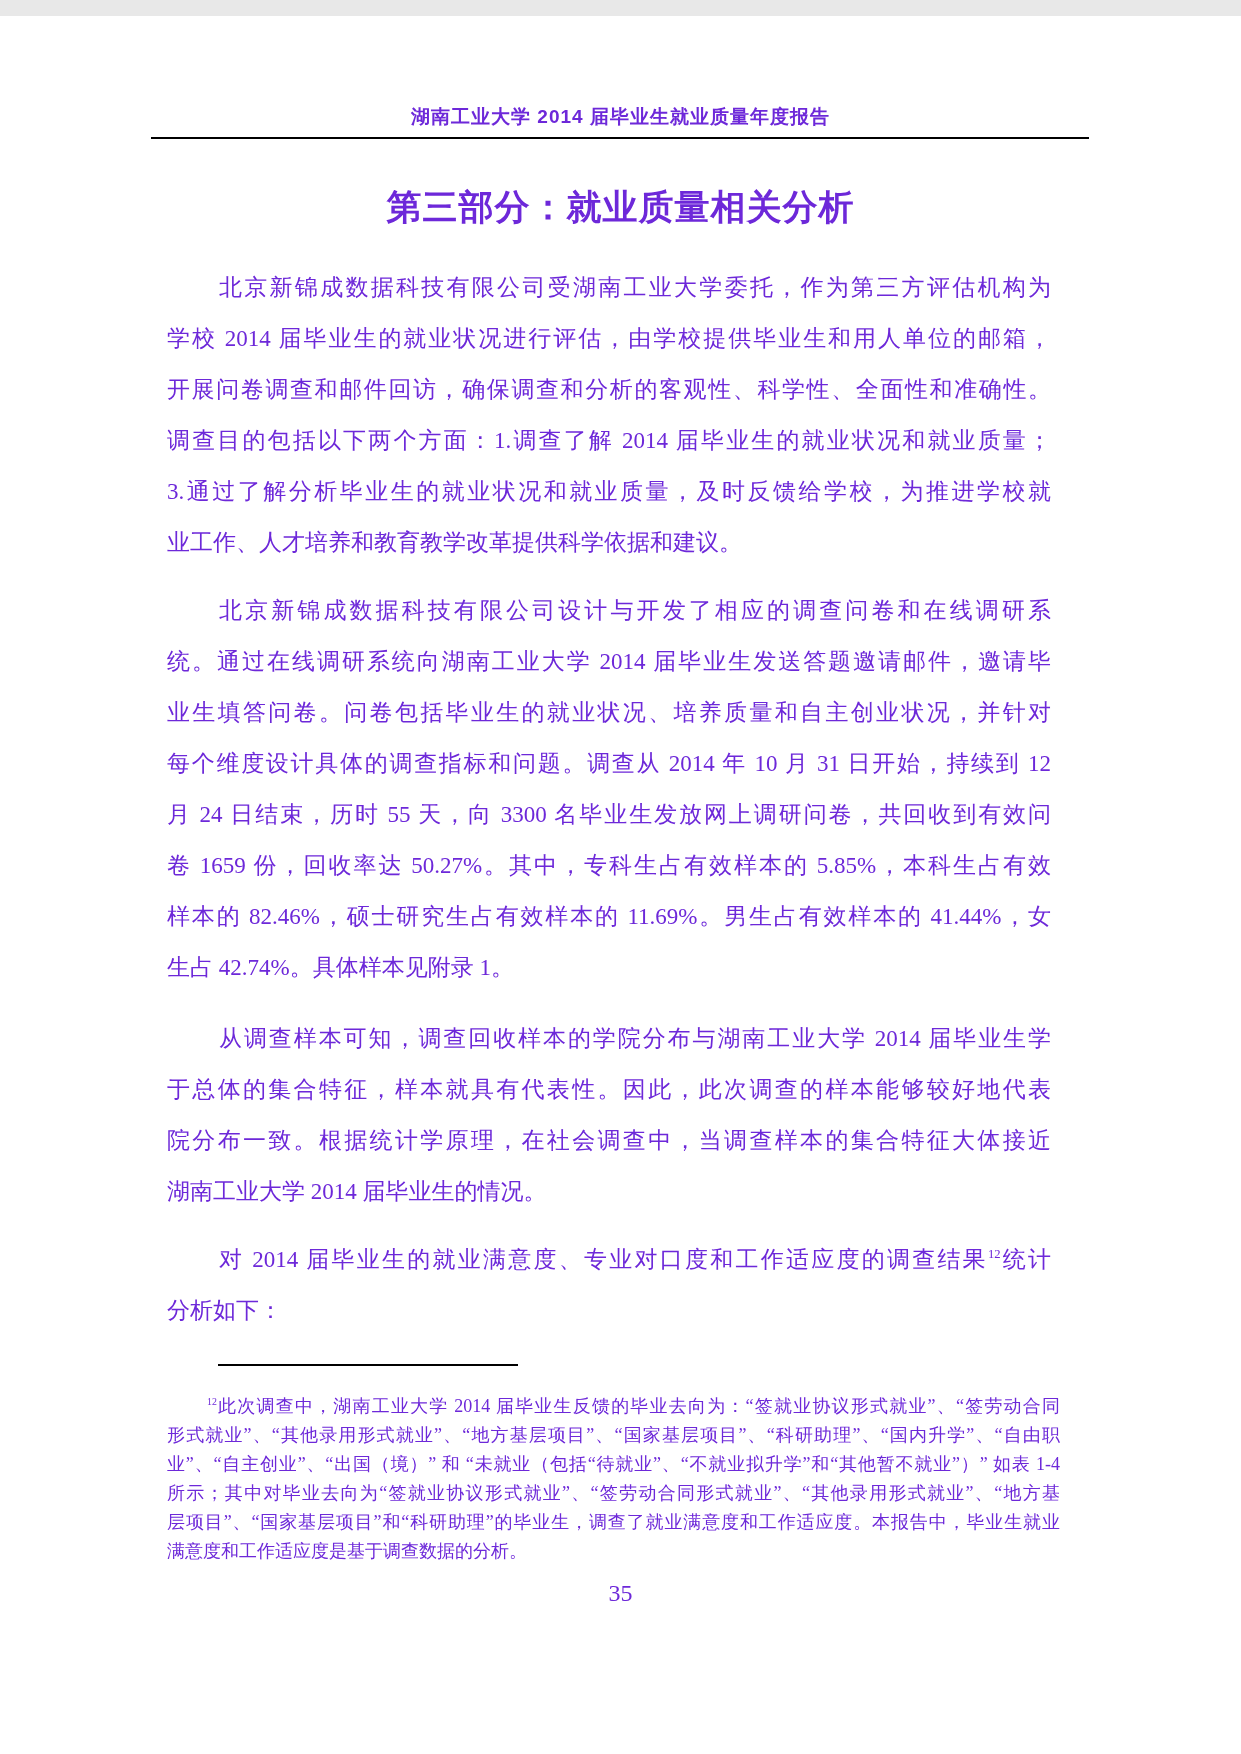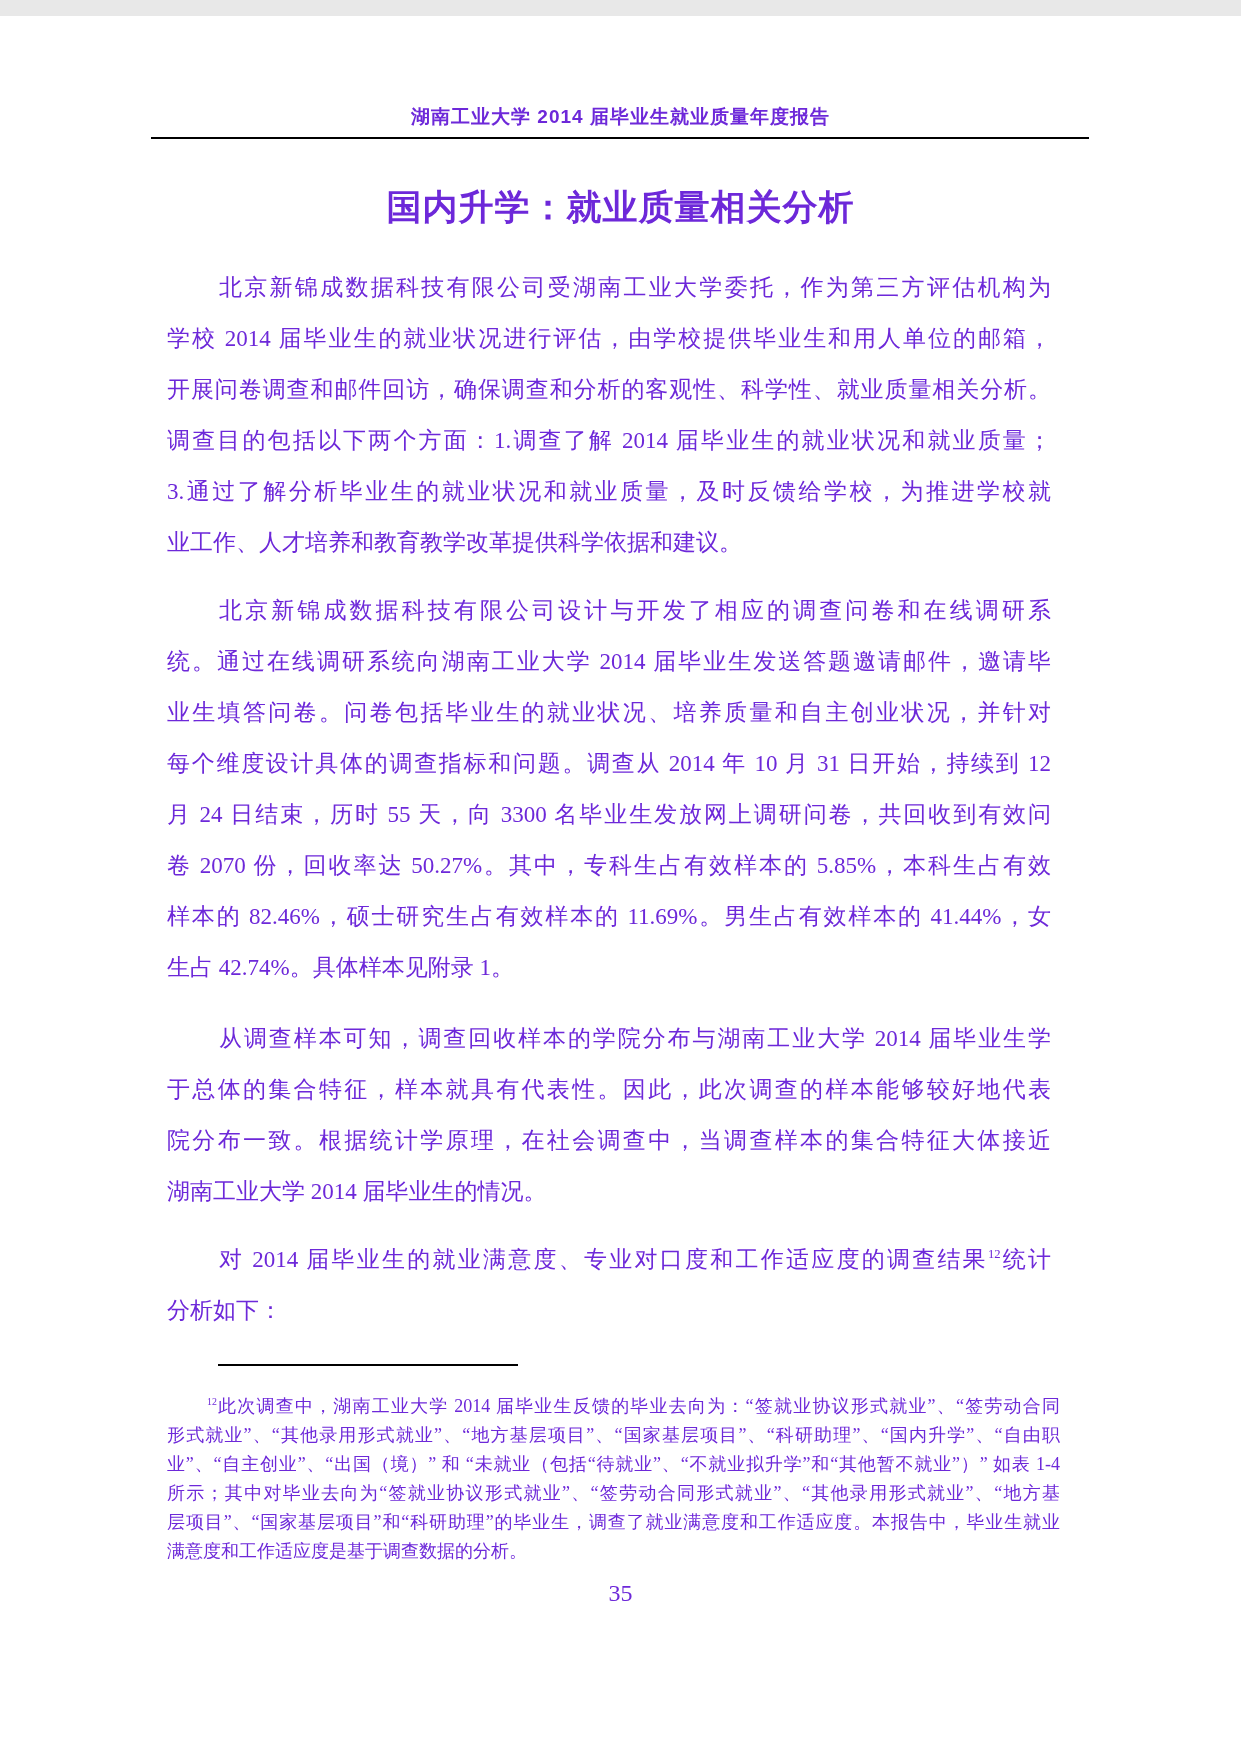--- a/index.html
+++ b/index.html
@@ -96,38 +96,38 @@
 </style>
 </head>
 <body>
 
 <div class="page">
 
   <div class="header-title">湖南工业大学 2014 届毕业生就业质量年度报告</div>
 
   <div class="header-rule"></div>
 
-  <h1 class="section-title">国内升学：就业质量相关分析</h1>
+  <h1 class="section-title">第三部分：就业质量相关分析</h1>
 
   <div class="body-para para-1">
       <div class="line first">北京新锦成数据科技有限公司受湖南工业大学委托，作为第三方评估机构为</div>
       <div class="line">学校 2014 届毕业生的就业状况进行评估，由学校提供毕业生和用人单位的邮箱，</div>
-      <div class="line">开展问卷调查和邮件回访，确保调查和分析的客观性、科学性、就业质量相关分析。</div>
+      <div class="line">开展问卷调查和邮件回访，确保调查和分析的客观性、科学性、全面性和准确性。</div>
       <div class="line">调查目的包括以下两个方面：1.调查了解 2014 届毕业生的就业状况和就业质量；</div>
       <div class="line">3.通过了解分析毕业生的就业状况和就业质量，及时反馈给学校，为推进学校就</div>
       <div class="line last">业工作、人才培养和教育教学改革提供科学依据和建议。</div>
     </div>
 
   <div class="body-para para-2">
       <div class="line first">北京新锦成数据科技有限公司设计与开发了相应的调查问卷和在线调研系</div>
       <div class="line">统。通过在线调研系统向湖南工业大学 2014 届毕业生发送答题邀请邮件，邀请毕</div>
       <div class="line">业生填答问卷。问卷包括毕业生的就业状况、培养质量和自主创业状况，并针对</div>
       <div class="line">每个维度设计具体的调查指标和问题。调查从 2014 年 10 月 31 日开始，持续到 12</div>
       <div class="line">月 24 日结束，历时 55 天，向 3300 名毕业生发放网上调研问卷，共回收到有效问</div>
-      <div class="line">卷 2070 份，回收率达 50.27%。其中，专科生占有效样本的 5.85%，本科生占有效</div>
+      <div class="line">卷 1659 份，回收率达 50.27%。其中，专科生占有效样本的 5.85%，本科生占有效</div>
       <div class="line">样本的 82.46%，硕士研究生占有效样本的 11.69%。男生占有效样本的 41.44%，女</div>
       <div class="line last">生占 42.74%。具体样本见附录 1。</div>
     </div>
 
   <div class="body-para para-3">
       <div class="line first">从调查样本可知，调查回收样本的学院分布与湖南工业大学 2014 届毕业生学</div>
       <div class="line">于总体的集合特征，样本就具有代表性。因此，此次调查的样本能够较好地代表</div>
       <div class="line">院分布一致。根据统计学原理，在社会调查中，当调查样本的集合特征大体接近</div>
       <div class="line last">湖南工业大学 2014 届毕业生的情况。</div>
     </div>

